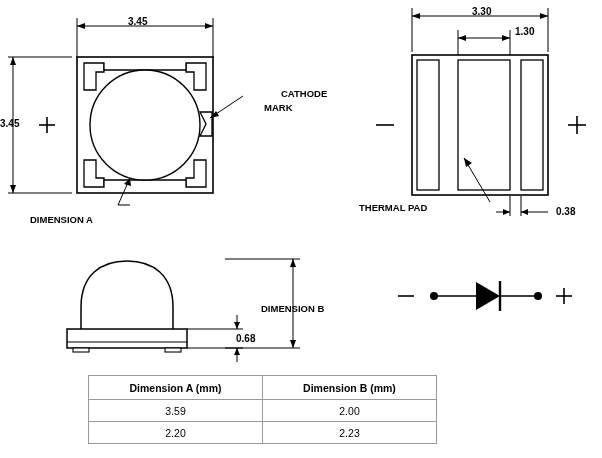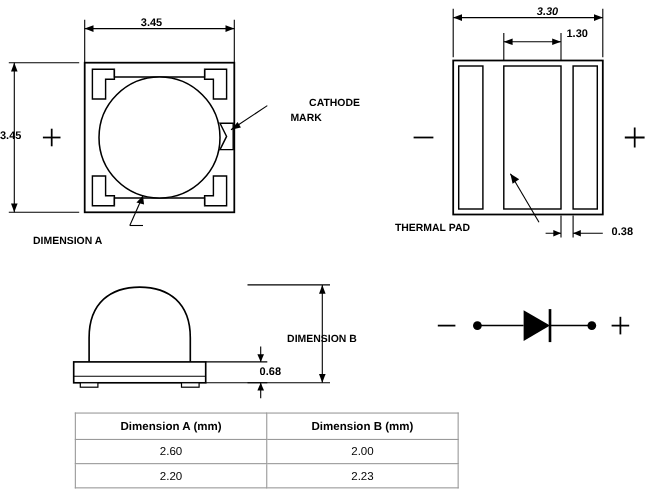--- a/index.html
+++ b/index.html
@@ -163,21 +163,21 @@
         <line x1="210" y1="196" x2="210" y2="216"></line>
         <line x1="221" y1="196" x2="221" y2="216"></line>
         <line x1="196" y1="212" x2="210" y2="212"></line>
         <polygon points="210,212 203,209 203,215" fill="#000" stroke="none"></polygon>
         <line x1="221" y1="212" x2="248" y2="212"></line>
         <polygon points="221,212 228,209 228,215" fill="#000" stroke="none"></polygon>
       </g>
     </svg>
   </div>
 
-  <div class="abs dimtxt" style="left:488px; top:6px;font-style:italic;">3.30</div>
+  <div class="abs dimtxt" style="left:472px; top:6px;">3.30</div>
   <div class="abs dimtxt" style="left:515px; top:26px;">1.30</div>
   <div class="abs dimtxt" style="left:556px; top:206px;">0.38</div>
   <div class="abs lbl" style="left:359px; top:202px;text-align:right;">THERMAL PAD</div>
 
   <div class="abs" style="left:45px; top:245px;">
     <svg width="280" height="120" viewBox="0 0 280 120">
 
       <path d="M36,85 L36,62 C36,30 56,16 82,16 C108,16 128,30 128,62 L128,85 Z" fill="#fff" stroke="#000" stroke-width="1.5"></path>
 
       <rect x="22" y="84" width="120" height="19" fill="#fff" stroke="#000" stroke-width="1.5"></rect>
@@ -224,30 +224,30 @@
       <line x1="110" y1="26" x2="148" y2="26" stroke="#000" stroke-width="1.4"></line>
       <circle cx="148" cy="26" r="4" fill="#000"></circle>
 
       <g stroke="#000" stroke-width="1.6">
         <line x1="166" y1="26" x2="182" y2="26"></line>
         <line x1="174" y1="18" x2="174" y2="34"></line>
       </g>
     </svg>
   </div>
 
-  <table class="spec abs" style="left:68px; top:375px;">
+  <table class="spec abs" style="left:88px; top:375px;">
     <thead>
       <tr>
         <th>Dimension A (mm)</th>
         <th>Dimension B (mm)</th>
       </tr>
     </thead>
     <tbody>
       <tr>
-        <td>2.60</td>
+        <td>3.59</td>
         <td>2.00</td>
       </tr>
       <tr>
         <td>2.20</td>
         <td>2.23</td>
       </tr>
     </tbody>
   </table>
 
 </div>

